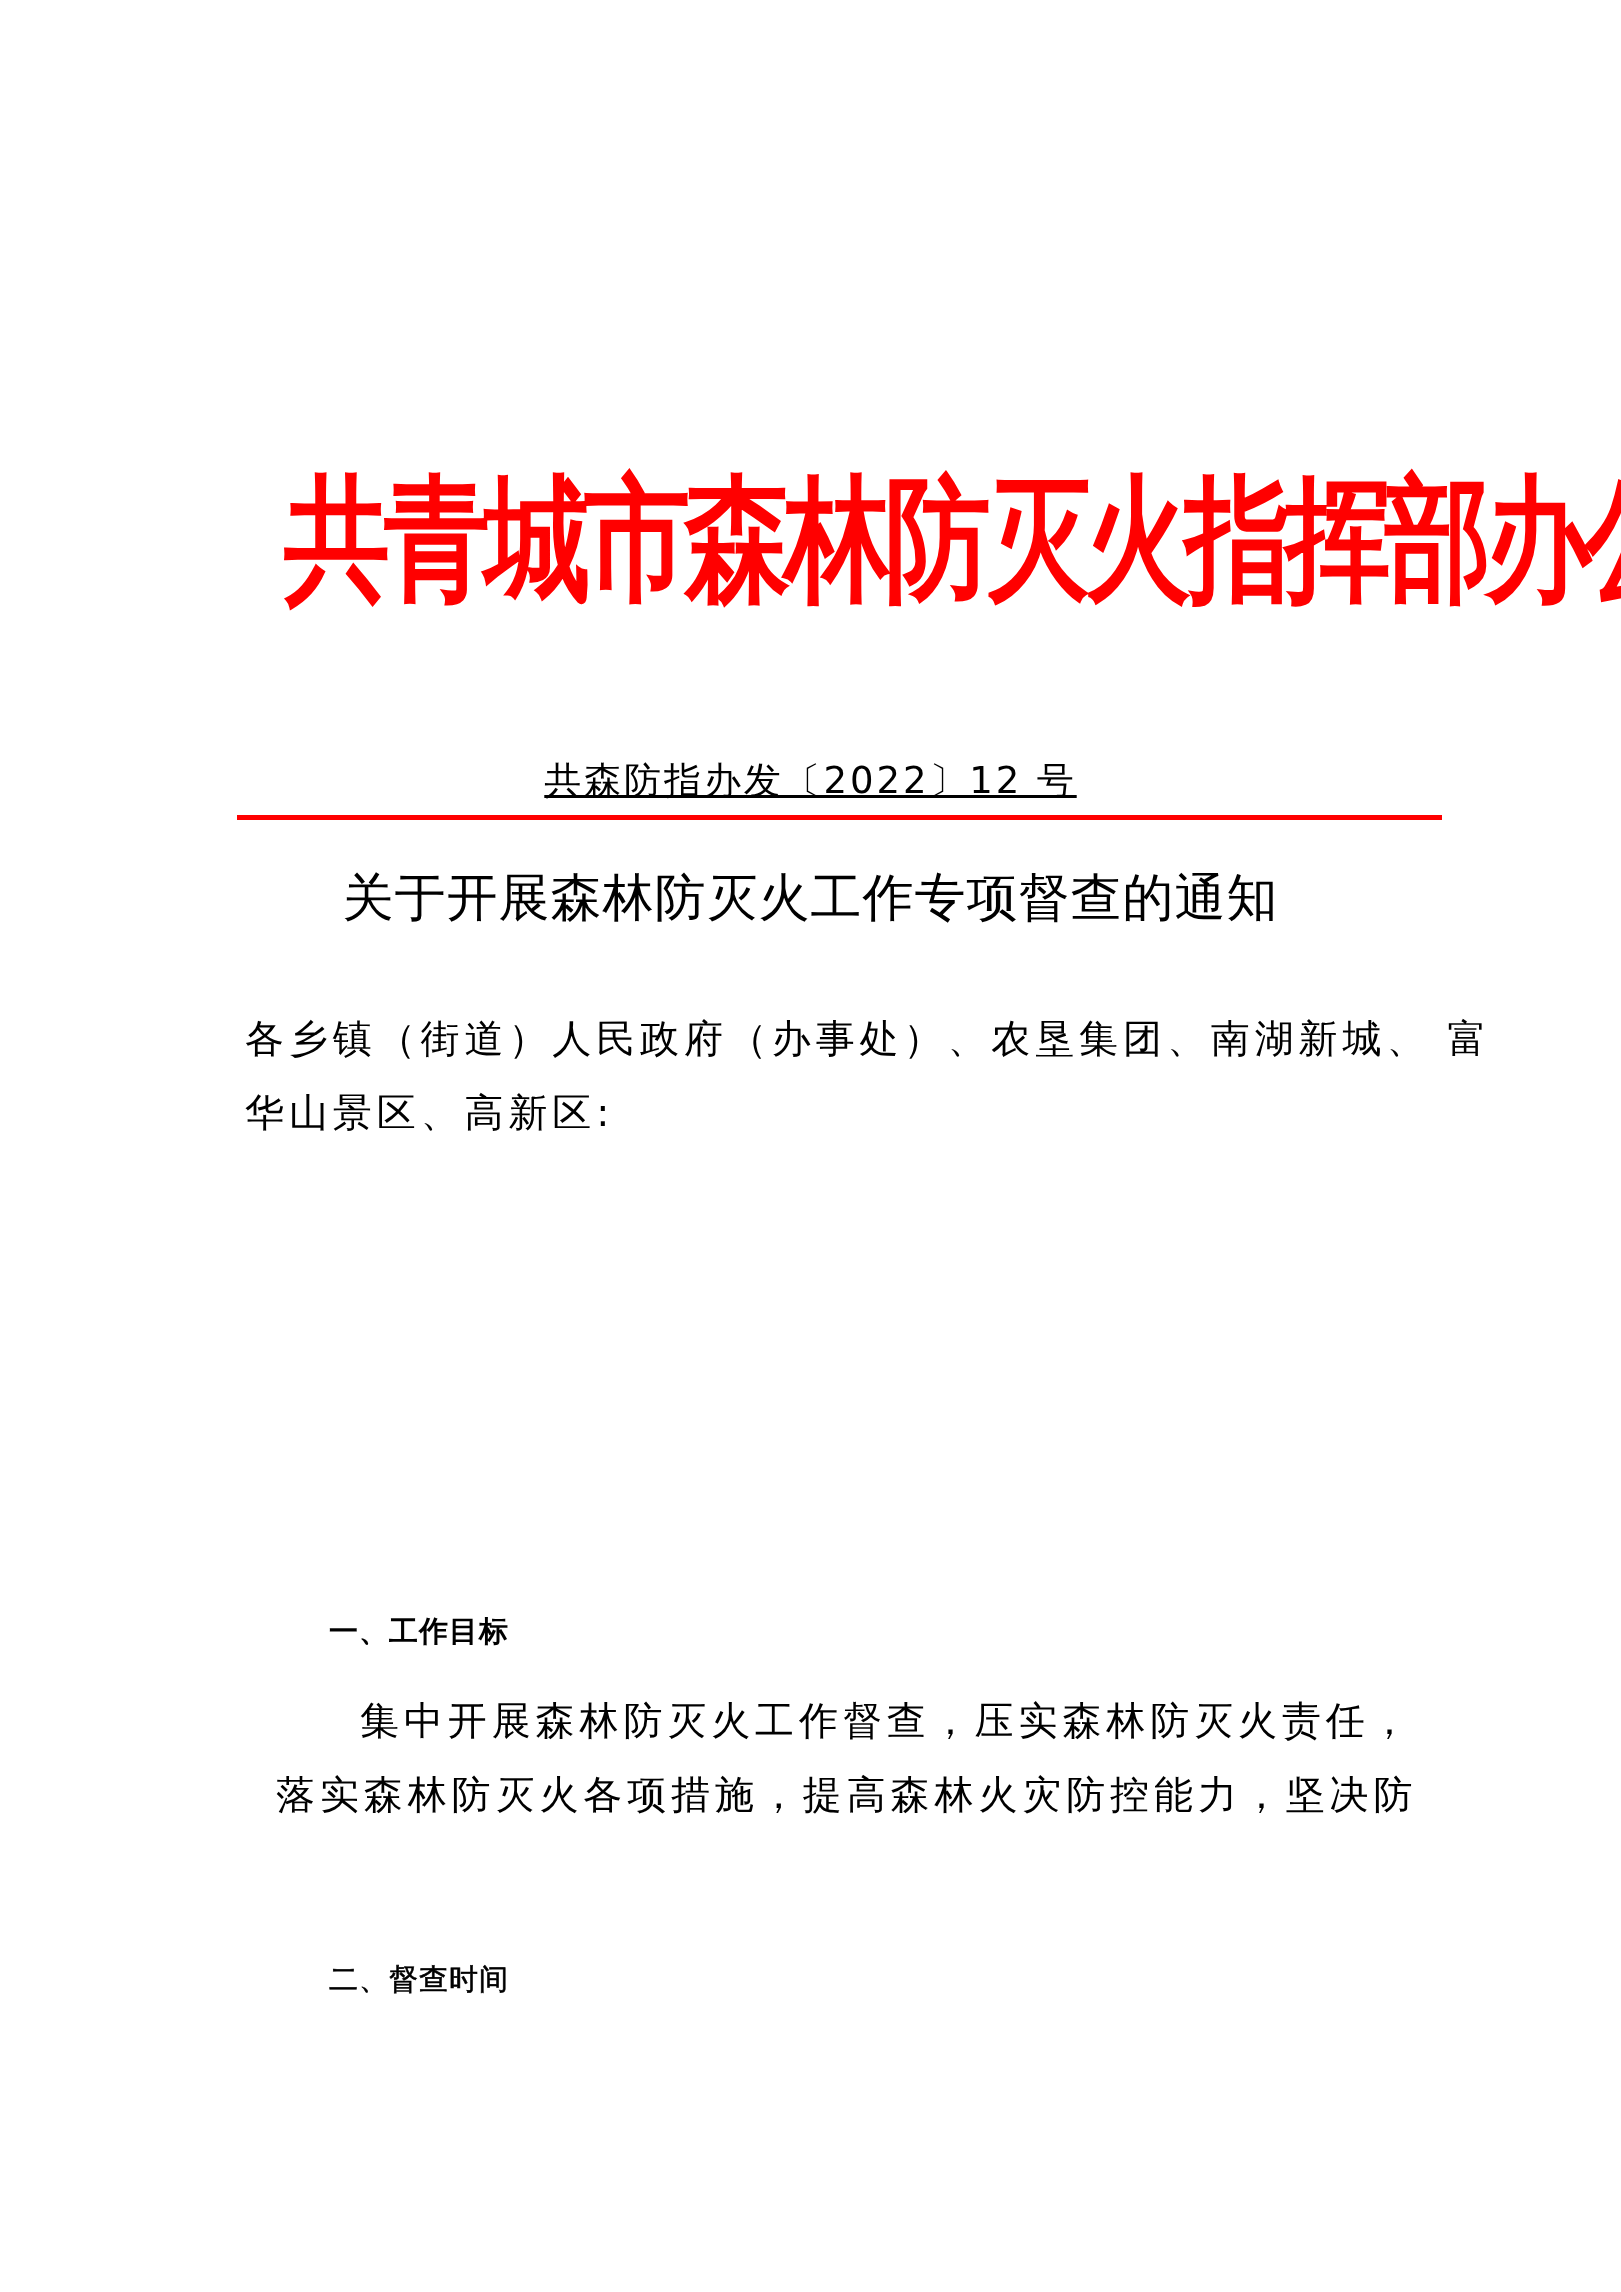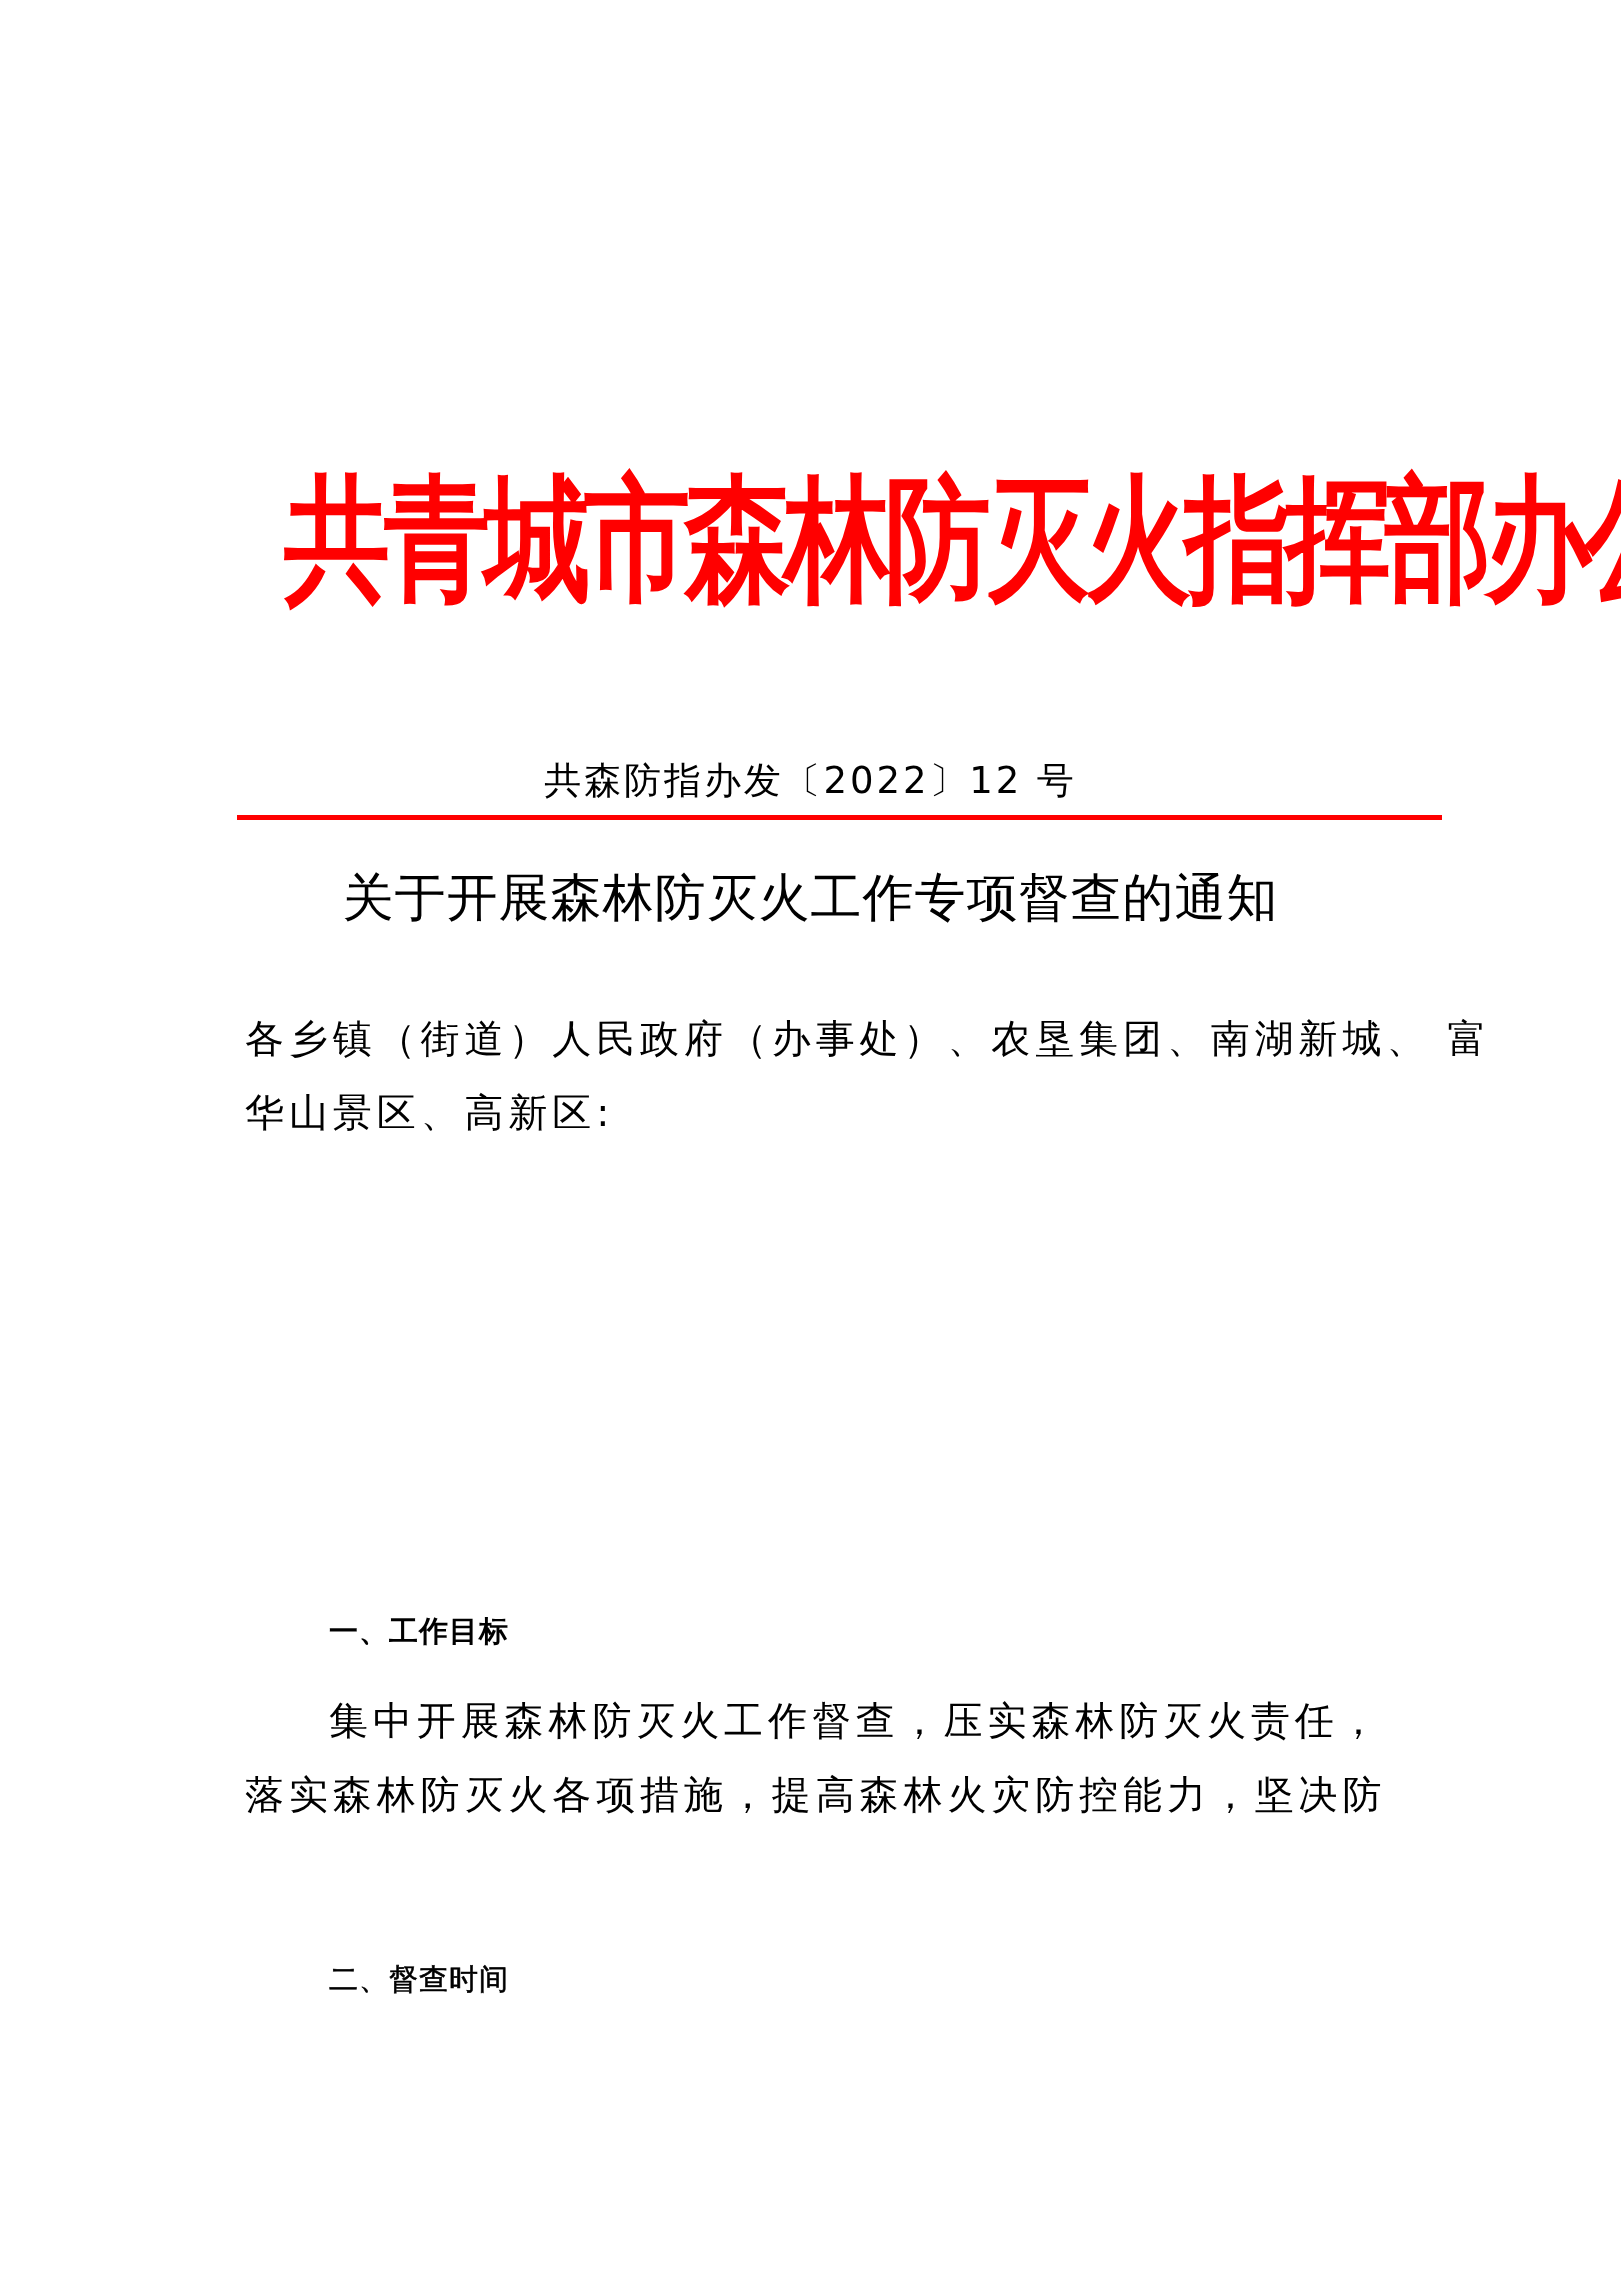--- a/index.html
+++ b/index.html
@@ -45,20 +45,21 @@
       position: absolute;
       left: 0;
       width: 1621px;
       top: 757px;
       text-align: center;
       font-family: "DejaVu Sans", "Liberation Sans", sans-serif;
       font-size: 37px;
       line-height: 47px;
       letter-spacing: 2.9px;
       white-space: nowrap;
+      text-decoration: underline;
     }
     .red-rule {
       position: absolute;
       left: 237px;
       top: 815px;
       width: 1205px;
       height: 4.9px;
       background: #ff0000;
     }
     .doc-title {
@@ -90,21 +91,21 @@
       position: absolute;
       left: 329px;
       font-family: Liberation Serif, serif;
       font-weight: bold;
       font-size: 29px;
       line-height: 59px;
       letter-spacing: 1px;
       white-space: nowrap;
     }
     .heading-1 { top: 1602px; }
-    .para-goal { top: 1684px; text-indent: 84px; }
+    .para-goal { top: 1684px; text-indent: 84px; margin-left: 31px; }
     .heading-2 { top: 1950px; font-weight: normal; -webkit-text-stroke: 0.6px #000; }
     .line {
       display: block;
       white-space: nowrap;
     }
   </style>
 </head>
 <body>
 
 <div class="page">

